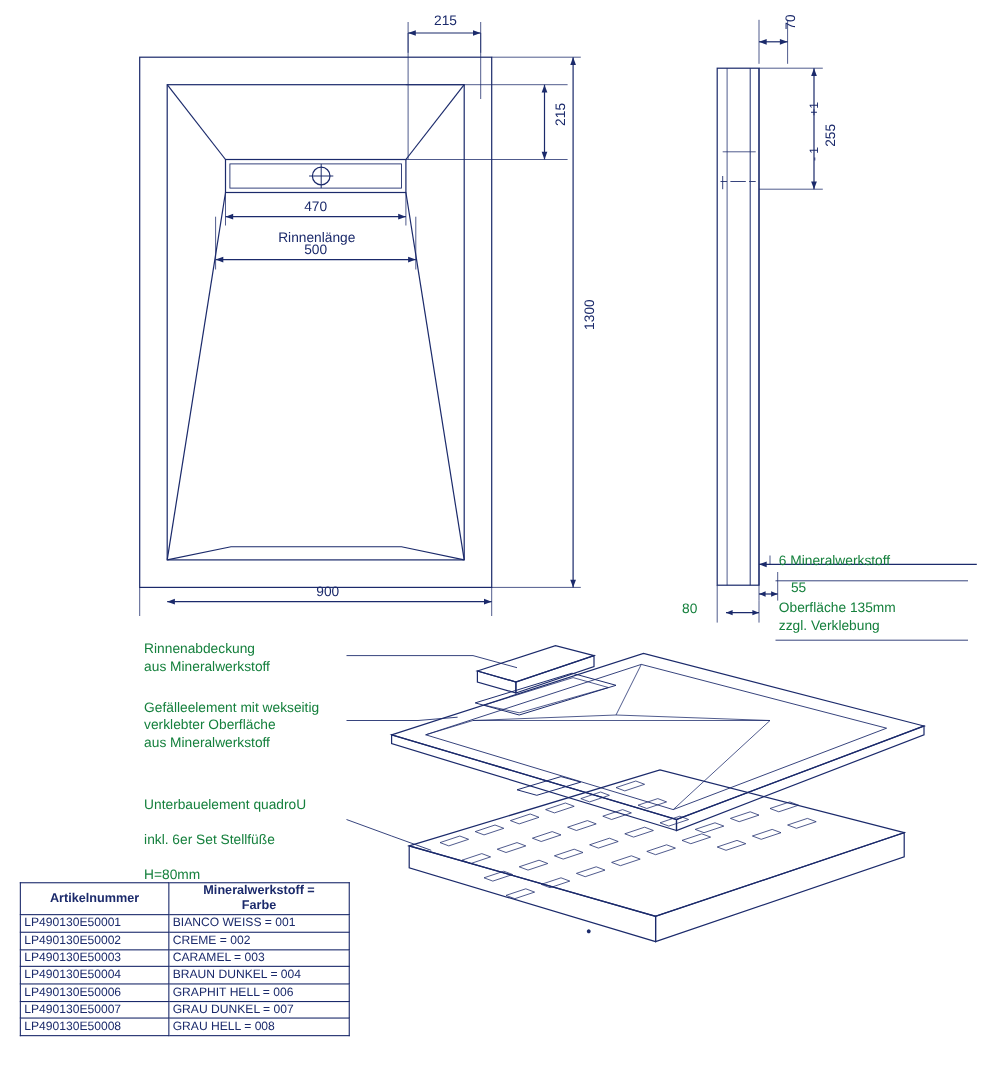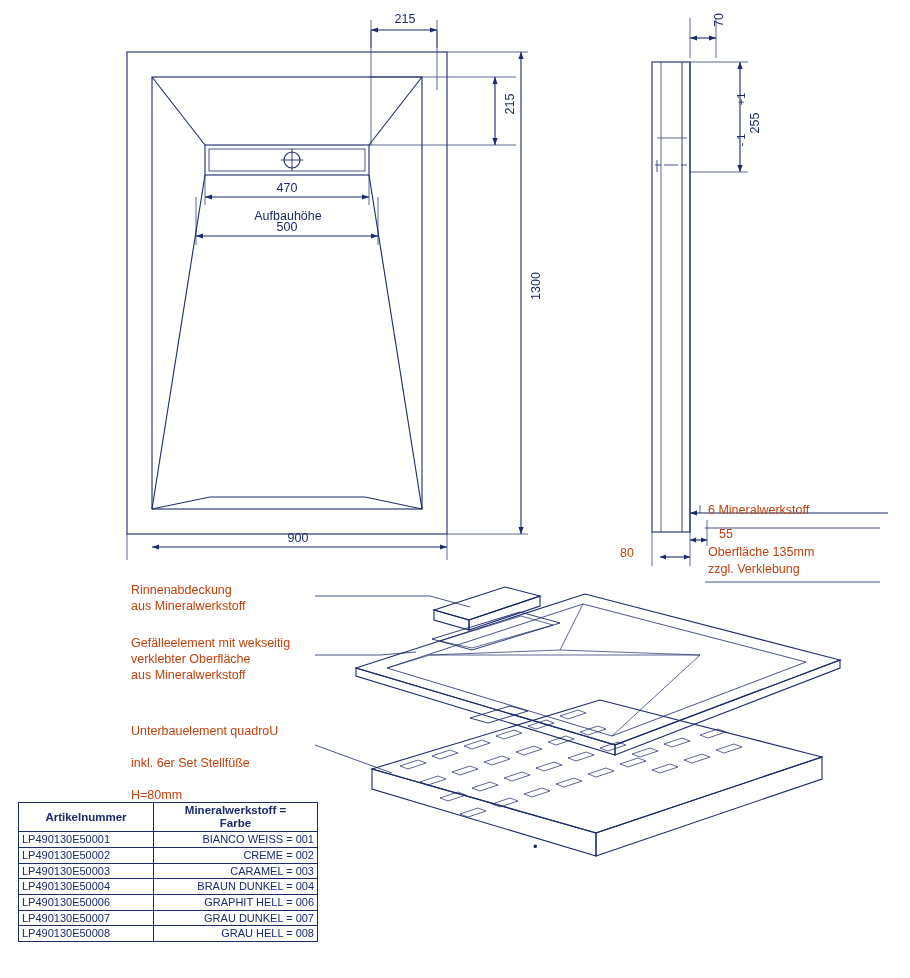--- a/index.html
+++ b/index.html
@@ -3,25 +3,25 @@
 <meta charset="utf-8">
 <style>
   html,body{margin:0;padding:0;background:#ffffff;}
   body{width:910px;height:978px;position:relative;font-family:"Liberation Sans",sans-serif;color:#1b2a6b;overflow:hidden;}
   #sheet{position:absolute;inset:0;}
   svg.draw{position:absolute;left:0;top:0;width:910px;height:978px;}
   .tbl{position:absolute;left:18px;top:802px;width:300px;border-collapse:collapse;font-size:11px;color:#1b2a6b;}
   .tbl th,.tbl td{border:1px solid #1b2a6b;padding:1px 3px;line-height:1.15;}
   .tbl th{font-weight:bold;text-align:center;font-size:11.5px;}
   .tbl td.art{text-align:left;width:128px;margin-left:36px;}
-  .tbl td.col{text-align:right;}
+  .tbl td.col{text-align:left;}
   .note-box{position:absolute;left:533px;top:838px;width:360px;font-size:12.5px;color:#1b2a6b;line-height:1.25;}
   .note-box .bullet{display:flex;gap:6px;margin-top:2px;}
   .note-box .bullet .dot{font-size:13px;line-height:1.1;}
-  .lbl{position:absolute;font-size:12.5px;color:#c2410c;line-height:1.22;white-space:pre;}
+  .lbl{position:absolute;font-size:12.5px;color:#15803d;line-height:1.22;white-space:pre;}
   .dim{position:absolute;font-size:12.5px;color:#1b2a6b;white-space:pre;text-align:center;}
   .vert{transform-origin:left top;}
 </style>
 </head>
 <body>
 
 <div id="sheet">
 
   <svg class="draw" viewBox="0 0 910 978" xmlns="http://www.w3.org/2000/svg">
     <g fill="none" stroke="#1b2a6b" stroke-width="1.1" shape-rendering="geometricPrecision">
@@ -184,21 +184,21 @@
   <div class="dim" style="left:383px;top:12px;width:44px;">215</div>
 
   <div class="dim vert" style="left:503px;top:126px;transform:rotate(-90deg);width:44px;">215</div>
 
   <div class="dim vert" style="left:529px;top:308px;transform:rotate(-90deg);width:44px;">1300</div>
 
   <div class="dim" style="left:276px;top:531px;width:44px;">900</div>
 
   <div class="dim" style="left:265px;top:181px;width:44px;">470</div>
 
-  <div class="dim" style="left:240px;top:209px;width:96px;">Aufbauhöhe</div>
+  <div class="dim" style="left:240px;top:209px;width:96px;">Rinnenlänge</div>
 
   <div class="dim" style="left:265px;top:220px;width:44px;">500</div>
 
   <div class="dim vert" style="left:712px;top:40px;transform:rotate(-90deg);width:40px;">70</div>
 
   <div class="dim vert" style="left:748px;top:145px;transform:rotate(-90deg);width:44px;">255</div>
   <div class="dim vert" style="left:735px;top:113px;transform:rotate(-90deg);width:28px;font-size:11px;">+1</div>
   <div class="dim vert" style="left:735px;top:155px;transform:rotate(-90deg);width:30px;font-size:11px;">- 1</div>
 
   <div class="lbl" style="left:708px;top:503px;">6 Mineralwerkstoff</div>

